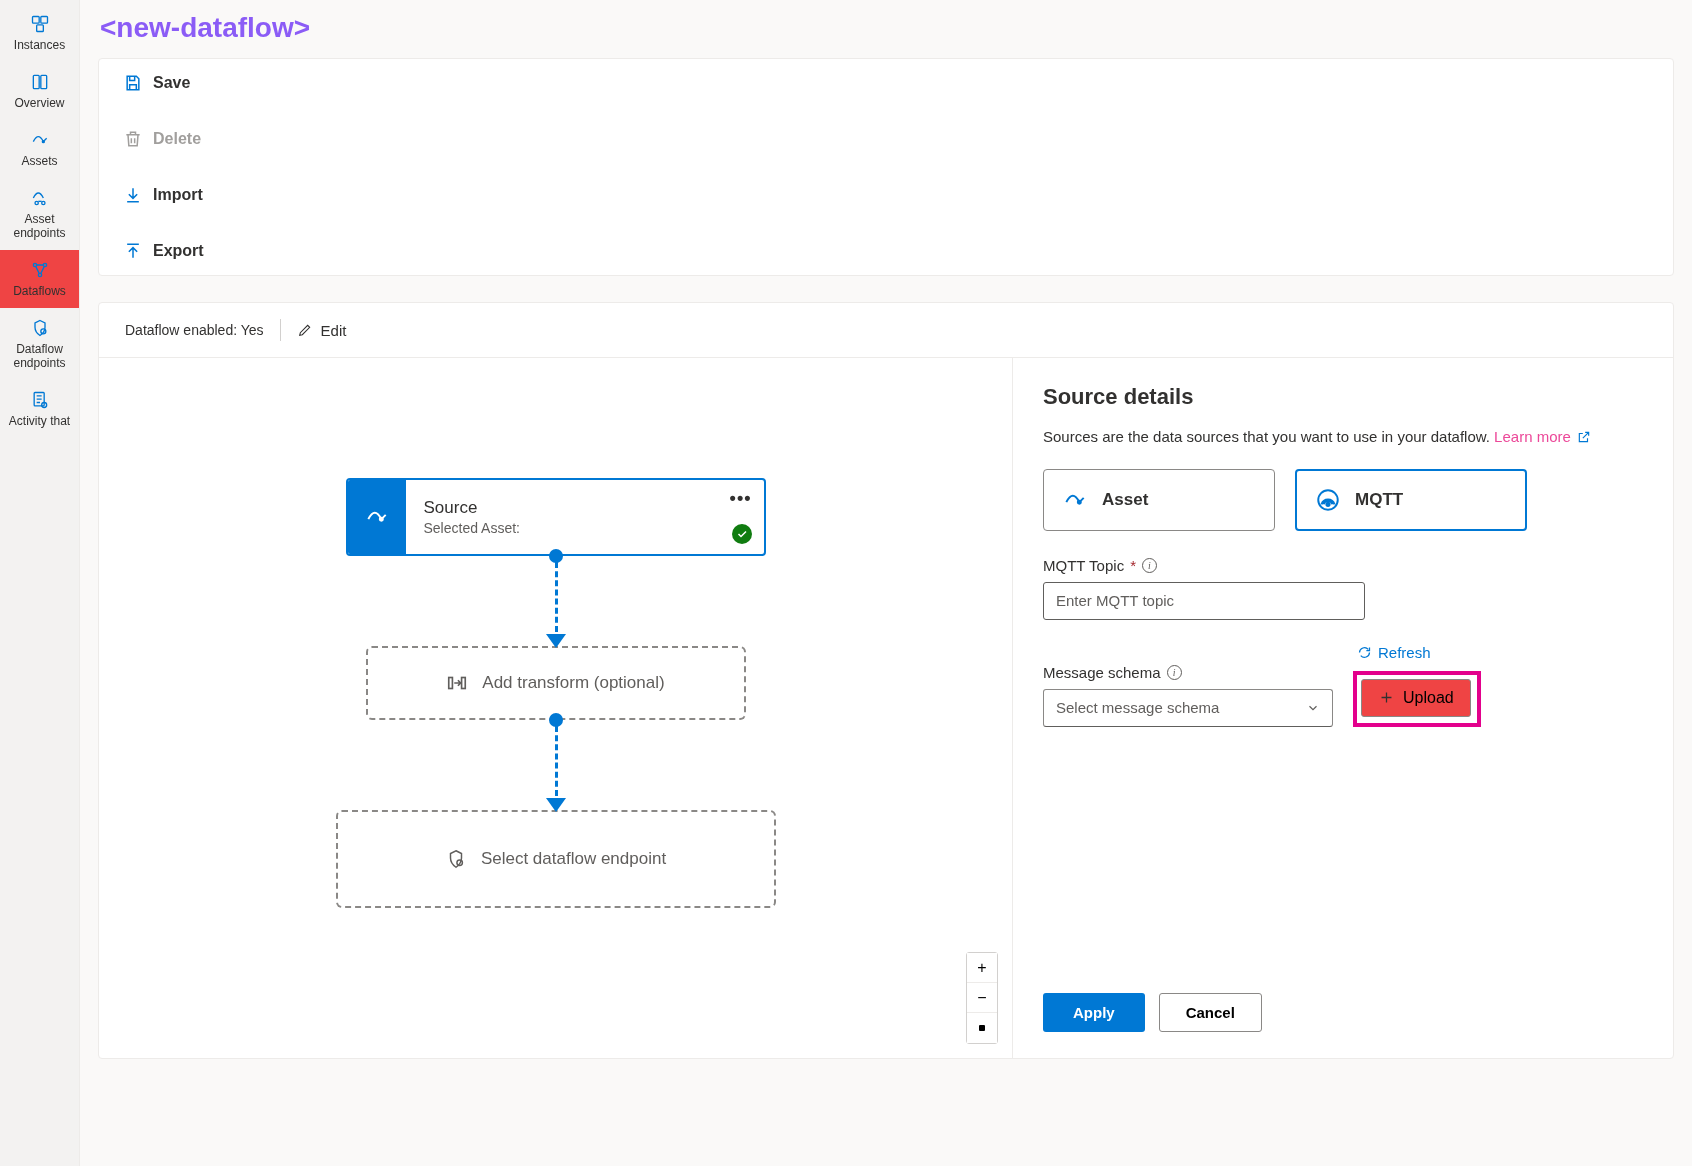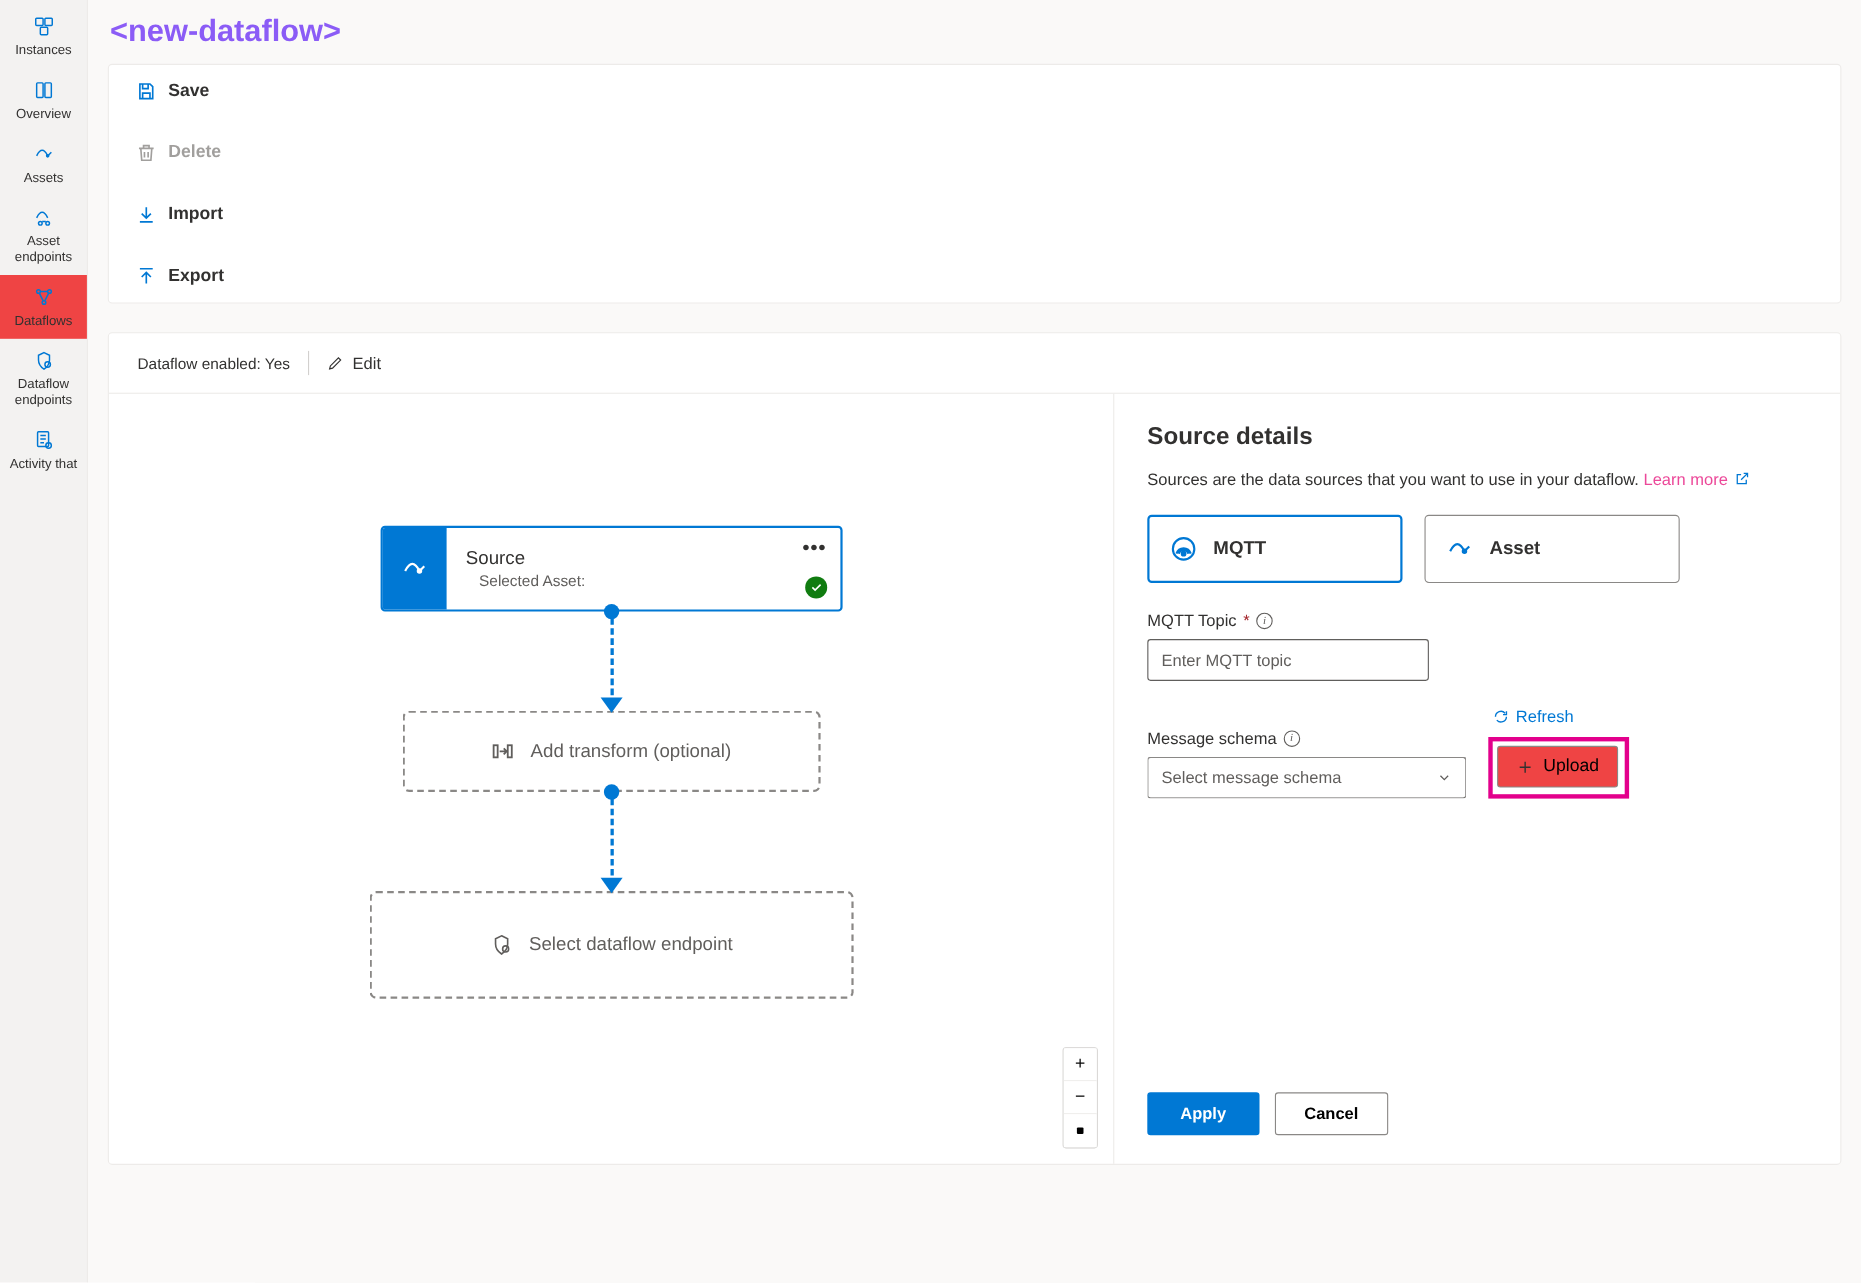--- a/index.html
+++ b/index.html
@@ -33,21 +33,21 @@
   
   .canvas { flex: 1; border-right: 1px solid #edebe9; position: relative; padding: 20px; }
   .canvas-inner { position: relative; width: 440px; margin: 100px auto 0 auto; }
 
   .node { width: 420px; border-radius: 4px; display: flex; align-items: stretch; background: #fff; position: relative; margin: 0 auto; }
   .node.source { border: 2px solid #0078d4; }
   .node .badge { width: 58px; background: #0078d4; display: flex; align-items: center; justify-content: center; color: #fff; border-radius: 2px 0 0 2px; }
   .node .badge svg { width: 26px; height: 26px; }
   .node .content { flex: 1; padding: 18px 18px; position: relative; }
   .node .content .t1 { font-size: 17px; font-weight: 400; }
-  .node .content .t2 { font-size: 14px; color: #605e5c; margin-top: 2px; margin-left: 12px; }
+  .node .content .t2 { font-size: 14px; color: #605e5c; margin-top: 2px; }
   .node .more { position: absolute; top: 8px; right: 12px; font-size: 18px; font-weight: bold; letter-spacing: 1px; cursor: pointer; }
   .node .check { position: absolute; bottom: 10px; right: 12px; width: 20px; height: 20px; background: #107c10; border-radius: 50%; display: flex; align-items: center; justify-content: center; }
   .node .check svg { width: 12px; height: 12px; color: #fff; }
 
   .connector { width: 2px; height: 90px; margin: 0 auto; position: relative; }
   .connector .dot-top { width: 14px; height: 14px; background: #0078d4; border-radius: 50%; position: absolute; top: -7px; left: -6px; }
   .connector .line { position: absolute; top: 6px; bottom: 14px; left: 0; border-left: 3px dashed #0078d4; }
   .connector .arrow { position: absolute; bottom: -2px; left: -9px; width: 0; height: 0; border-left: 10px solid transparent; border-right: 10px solid transparent; border-top: 14px solid #0078d4; }
 
   .placeholder { width: 380px; margin: 0 auto; border: 2px dashed #8a8886; border-radius: 6px; padding: 24px; display: flex; align-items: center; justify-content: center; gap: 14px; color: #605e5c; font-size: 17px; background: #fff; cursor: pointer; }
@@ -67,21 +67,21 @@
 
   .type-row { display: flex; gap: 20px; margin-bottom: 26px; }
   .type-card { flex: none; width: 232px; height: 62px; border: 1px solid #8a8886; border-radius: 4px; display: flex; align-items: center; gap: 14px; padding: 0 18px; cursor: pointer; font-size: 17px; font-weight: 600; }
   .type-card.selected { border: 2px solid #0078d4; }
   .type-card svg { width: 26px; height: 26px; color: #0078d4; }
 
   .field-label { font-size: 15px; margin-bottom: 8px; display: flex; align-items: center; gap: 6px; }
   .req { color: #a4262c; }
   .info-icon { width: 15px; height: 15px; border: 1px solid #605e5c; border-radius: 50%; display: inline-flex; align-items: center; justify-content: center; font-size: 10px; color: #605e5c; font-style: italic; font-family: serif; }
 
-  .text-input { width: 256px; height: 38px; border: 1px solid #605e5c; border-radius: 3px; padding: 0 12px; font-size: 15px; margin-bottom: 24px; }
+  .text-input { width: 322px; height: 38px; border: 1px solid #605e5c; border-radius: 3px; padding: 0 12px; font-size: 15px; margin-bottom: 24px; }
   .text-input::placeholder { color: #605e5c; }
 
   .schema-row { display: flex; align-items: flex-end; gap: 20px; }
   .schema-left { flex: none; }
   .select-input { width: 290px; height: 38px; border: 1px solid #8a8886; border-bottom: 1px solid #605e5c; border-radius: 3px; padding: 0 12px; font-size: 15px; color: #605e5c; display: flex; align-items: center; justify-content: space-between; cursor: pointer; }
   .select-input svg { width: 14px; height: 14px; }
 
   .schema-right { display: flex; flex-direction: column; align-items: flex-start; }
   .refresh-link { color: #0078d4; font-size: 15px; display: flex; align-items: center; gap: 6px; margin-bottom: 10px; cursor: pointer; padding-left: 4px; }
   .refresh-link svg { width: 15px; height: 15px; }
@@ -287,35 +287,35 @@
             <a href="#"><span>Learn more</span>
               <span class="ext-icon">
                 <svg width="14" height="14" viewBox="0 0 24 24" fill="none" stroke="#0078d4" stroke-width="2">
                     <path d="M14 4h6v6M20 4L10 14M18 14v6H4V6h6"></path>
                   </svg>
               </span>
             </a>
           </p>
 
           <div class="type-row">
+            <div class="type-card">
+              <svg viewBox="0 0 24 24" fill="none" stroke="currentColor" stroke-width="1.8">
+                  <path d="M4 14c4-8 8-8 12 0"></path>
+                  <circle cx="16" cy="14" r="1.4" fill="currentColor"></circle>
+                  <path d="M17 13l3-3"></path>
+                </svg>
+              <span>Asset</span>
+            </div>
             <div class="type-card selected">
               <svg viewBox="0 0 24 24" fill="none" stroke="currentColor" stroke-width="1.8">
                   <circle cx="12" cy="12" r="9"></circle>
                   <path d="M6 16c2-6 10-6 12 0M8 16c1-4 7-4 8 0"></path>
                   <circle cx="12" cy="16" r="1.5" fill="currentColor"></circle>
                 </svg>
               <span>MQTT</span>
-            </div>
-            <div class="type-card">
-              <svg viewBox="0 0 24 24" fill="none" stroke="currentColor" stroke-width="1.8">
-                  <path d="M4 14c4-8 8-8 12 0"></path>
-                  <circle cx="16" cy="14" r="1.4" fill="currentColor"></circle>
-                  <path d="M17 13l3-3"></path>
-                </svg>
-              <span>Asset</span>
             </div>
           </div>
 
           <div class="field-label">
             <span>MQTT Topic</span>
             <span class="req">*</span>
             <span class="info-icon">i</span>
           </div>
           <input class="text-input" placeholder="Enter MQTT topic" style="">
 

